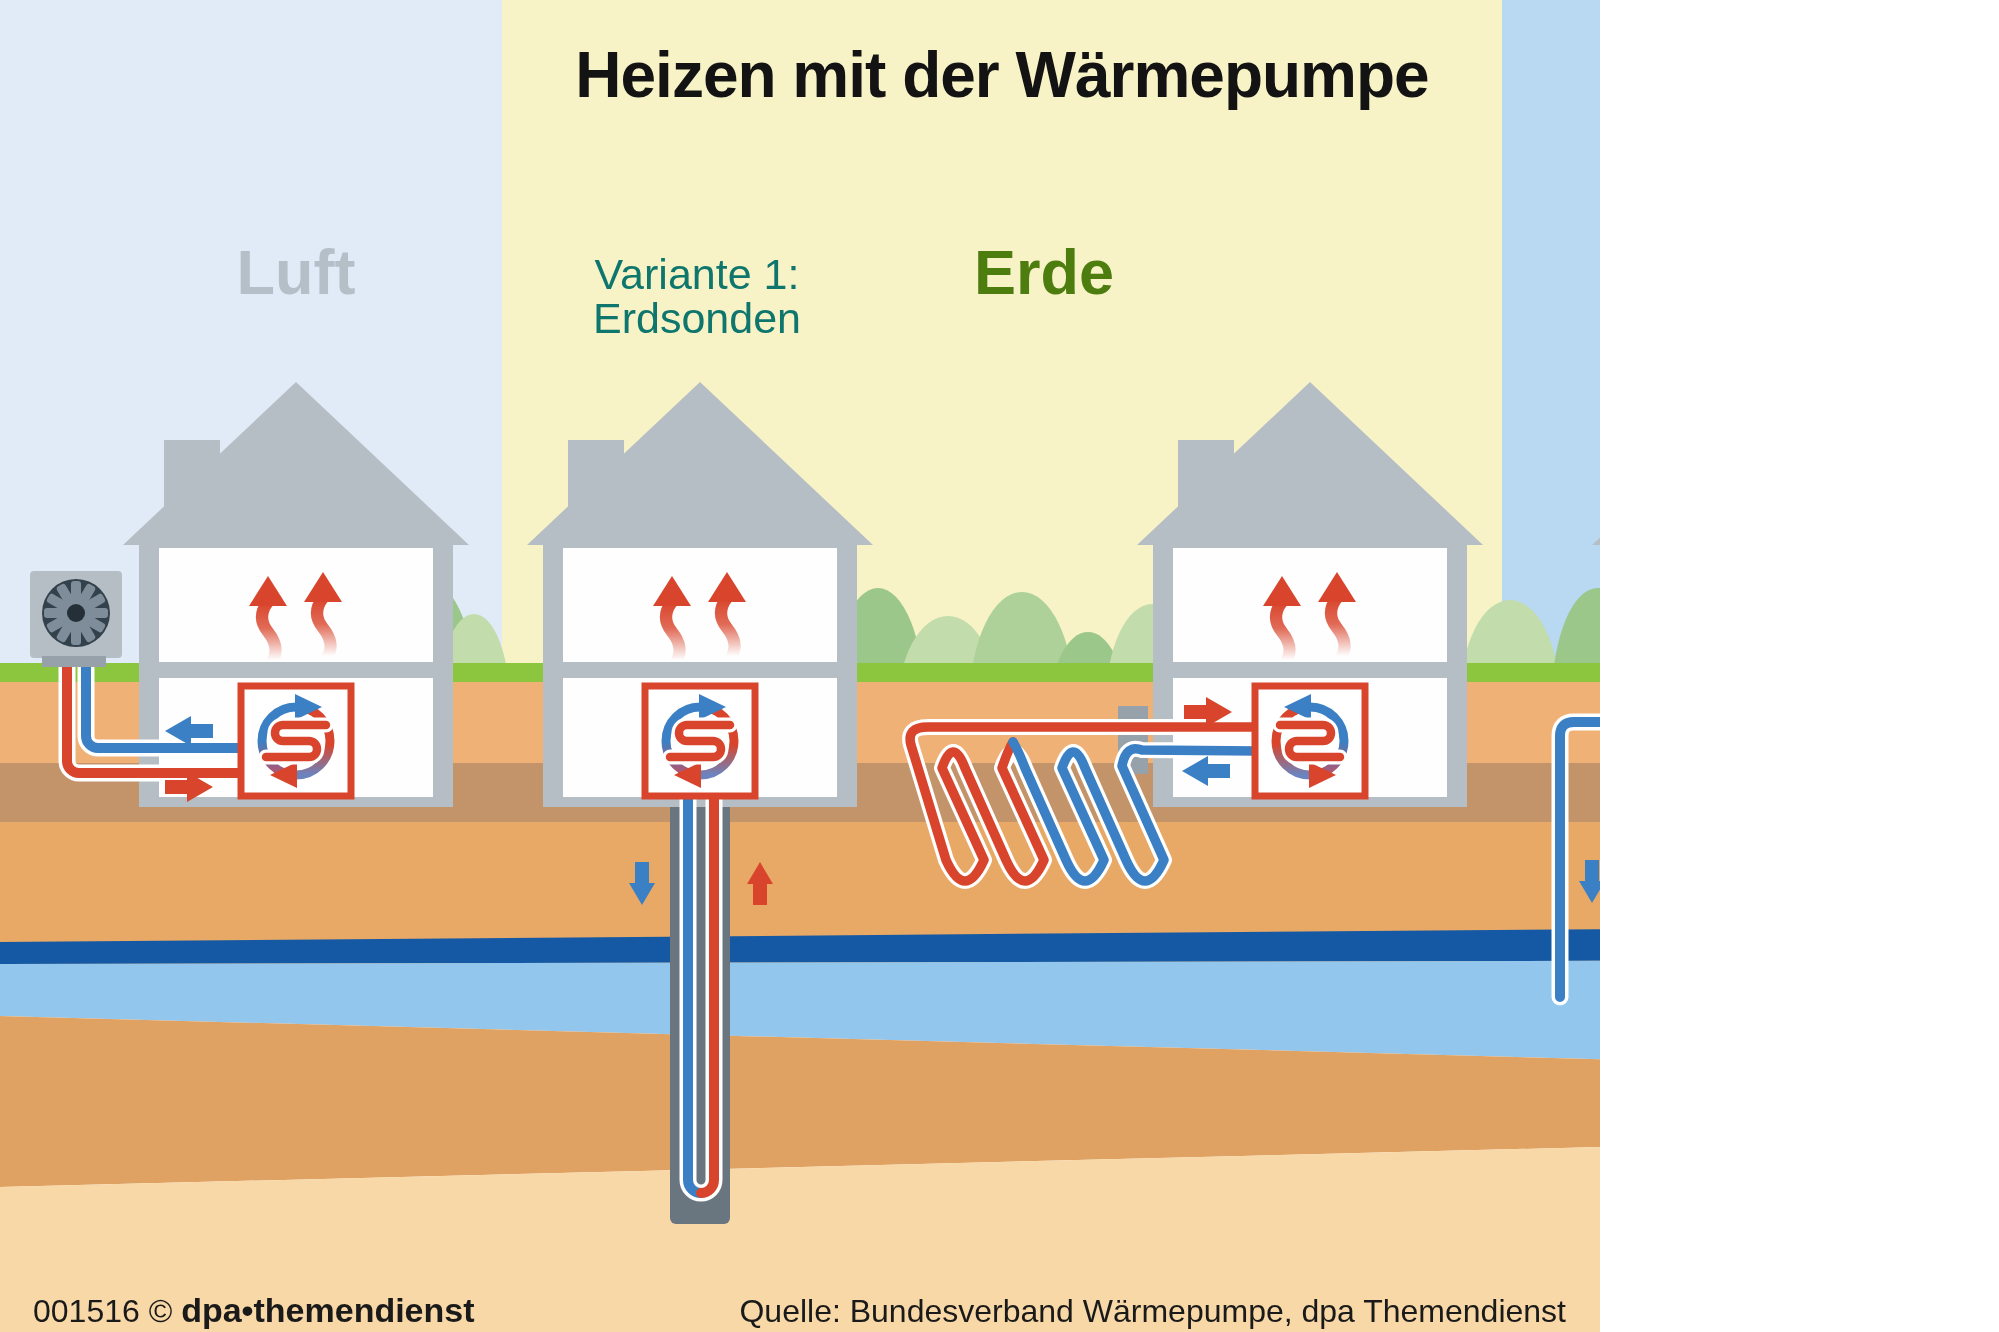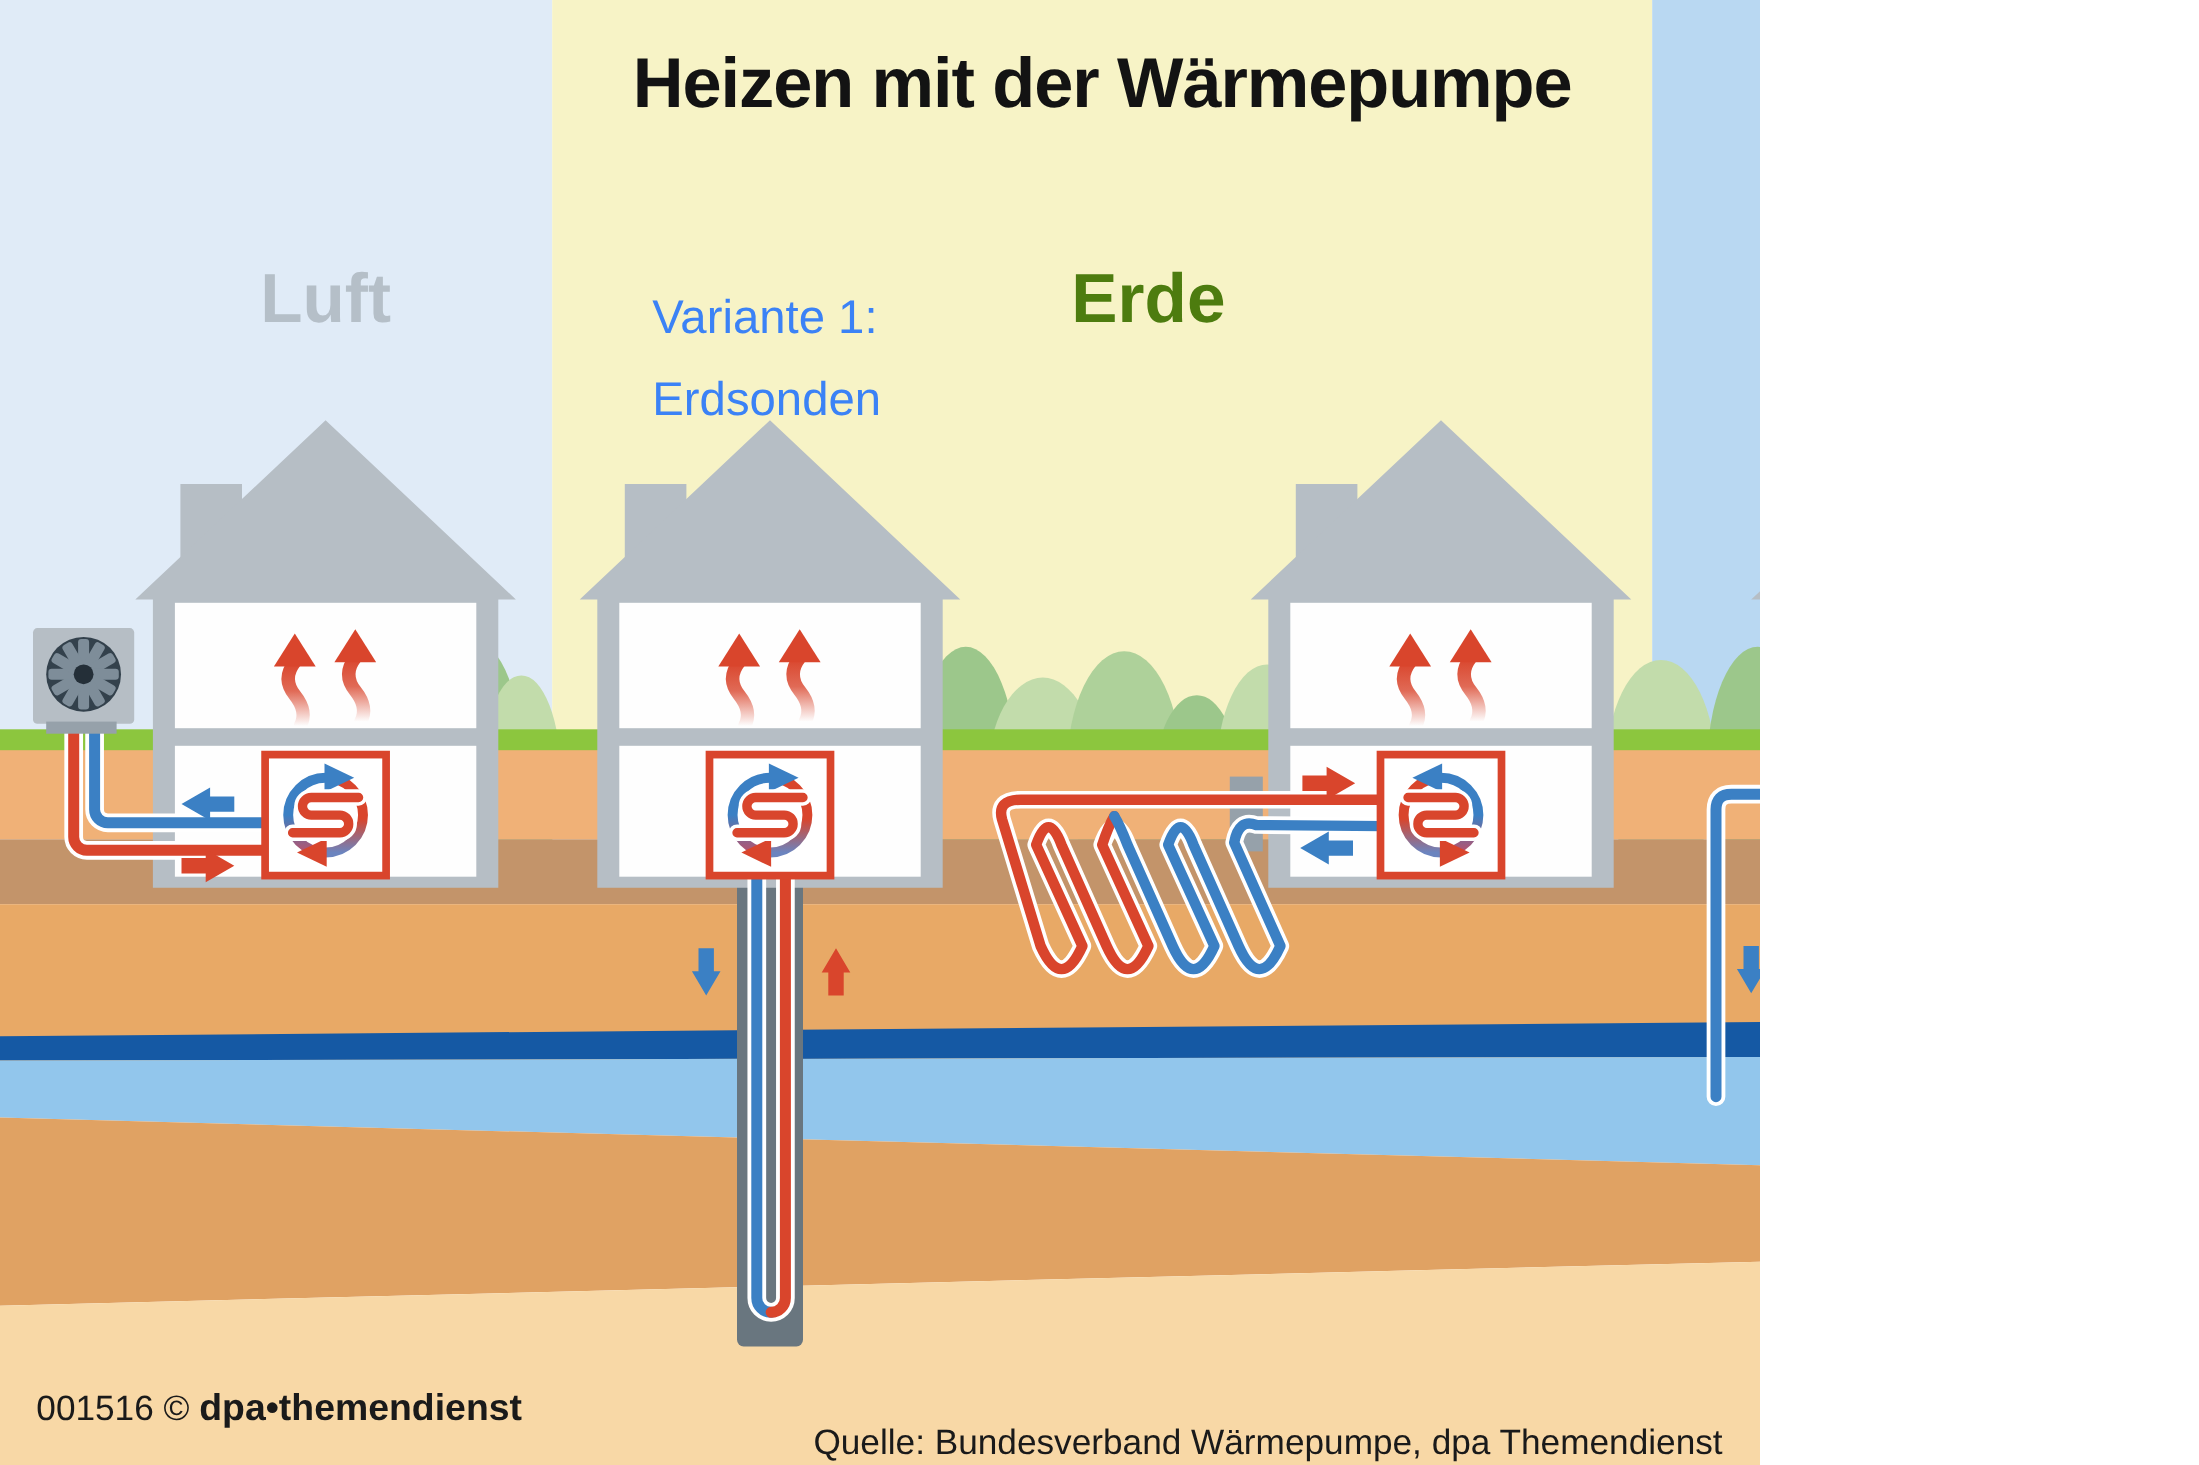--- a/index.html
+++ b/index.html
@@ -6,25 +6,25 @@
   .canvas{position:relative;width:1600px;height:1332px;overflow:hidden;
           font-family:"Liberation Sans",sans-serif;}
   .canvas svg{position:absolute;left:0;top:0;}
   .txt{position:absolute;z-index:5;}
   .title{left:502px;top:38px;width:1000px;text-align:center;
          font-size:64px;font-weight:bold;color:#131313;letter-spacing:-1px;}
   .col-label{transform:translateX(-50%);font-size:63px;font-weight:bold;white-space:nowrap;}
   .lbl-luft{left:296px;top:236px;color:#b5bfc8;}
   .lbl-erde{left:1044px;top:236px;color:#4d7c0f;}
   .lbl-wasser{left:1764px;top:236px;color:#7fa8d6;text-align:right;}
-  .variant{transform:translateX(-50%);font-size:43px;line-height:74px;color:#3b82f6;
-           text-align:left;white-space:pre-line;}
+  .variant{transform:translateX(-50%);font-size:43px;line-height:44px;color:#0f766e;
+           text-align:center;white-space:pre-line;}
   .var1{left:697px;top:252px;}
   .var2{left:1306px;top:252px;}
-  .footer-left{left:33px;top:1261px;font-size:32px;color:#1a1a1a;}
+  .footer-left{left:33px;top:1291px;font-size:32px;color:#1a1a1a;}
   .footer-left .brand{font-weight:bold;font-size:34px;}
   .footer-right{right:34px;top:1293px;font-size:32px;color:#1a1a1a;margin-left:16px;}
 </style>
 </head>
 <body>
 
 <div class="canvas">
 
 <svg width="1999" height="1332" viewBox="0 0 1999 1332">
   <defs>

